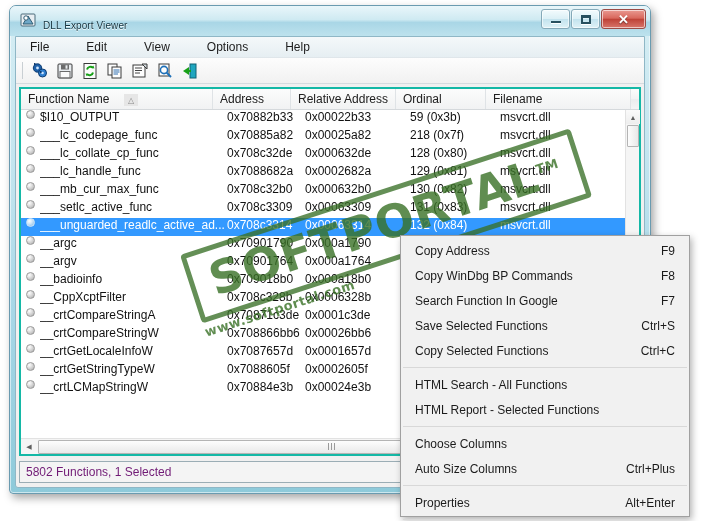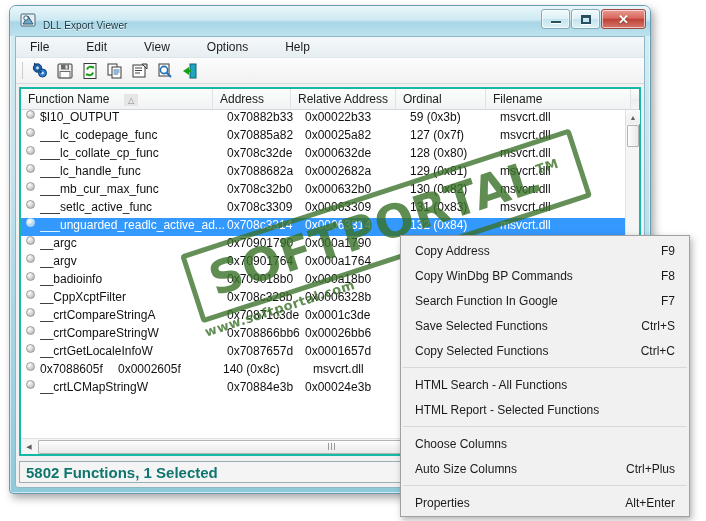--- a/index.html
+++ b/index.html
@@ -165,21 +165,21 @@
   .corner {
     position: absolute; right: 0; bottom: 0; width: 14px; height: 16px; background: #f0f0f0;
   }
 
   
   .statusbar {
     position: absolute; left: 3px; right: 3px; bottom: 4px; height: 22px;
     background: #f4f4f4; border: 1px solid #9badb5;
     display: flex; align-items: center;
   }
-  .status-text { font-size: 15px; color: #0f766e; padding-left: 6px; white-space: nowrap; font-weight: bold; }
+  .status-text { font-size: 12px; color: #701a75; padding-left: 6px; white-space: nowrap; }
 
   
   .ctxmenu {
     position: absolute; left: 400px; top: 235px;
     width: 290px; height: 282px;
     background: #f1f1f1;
     border: 1px solid #a0a0a0;
     box-shadow: 2px 3px 7px rgba(0,0,0,.30);
     padding: 2px 0;
   }
@@ -355,21 +355,21 @@
               <span class="c c-addr">0x70882b33</span>
               <span class="c c-rel">0x00022b33</span>
               <span class="c c-ord">59 (0x3b)</span>
               <span class="c c-file">msvcrt.dll</span>
             </div>
             <div class="row">
               <span class="sphere"></span>
               <span class="c c-name">___lc_codepage_func</span>
               <span class="c c-addr">0x70885a82</span>
               <span class="c c-rel">0x00025a82</span>
-              <span class="c c-ord">127 (0x7f)</span>
+              <span class="c c-ord">218 (0x7f)</span>
               <span class="c c-file">msvcrt.dll</span>
             </div>
             <div class="row">
               <span class="sphere"></span>
               <span class="c c-name">___lc_collate_cp_func</span>
               <span class="c c-addr">0x708c32de</span>
               <span class="c c-rel">0x000632de</span>
               <span class="c c-ord">128 (0x80)</span>
               <span class="c c-file">msvcrt.dll</span>
             </div>
@@ -456,20 +456,21 @@
             <div class="row">
               <span class="sphere"></span>
               <span class="c c-name">__crtGetLocaleInfoW</span>
               <span class="c c-addr">0x7087657d</span>
               <span class="c c-rel">0x0001657d</span>
               <span class="c c-ord">139 (0x8b)</span>
               <span class="c c-file">msvcrt.dll</span>
             </div>
             <div class="row">
               <span class="sphere"></span>
+              <span class="c c-name">__crtGetStringTypeW</span>
               <span class="c c-addr">0x7088605f</span>
               <span class="c c-rel">0x0002605f</span>
               <span class="c c-ord">140 (0x8c)</span>
               <span class="c c-file">msvcrt.dll</span>
             </div>
             <div class="row">
               <span class="sphere"></span>
               <span class="c c-name">__crtLCMapStringW</span>
               <span class="c c-addr">0x70884e3b</span>
               <span class="c c-rel">0x00024e3b</span>

